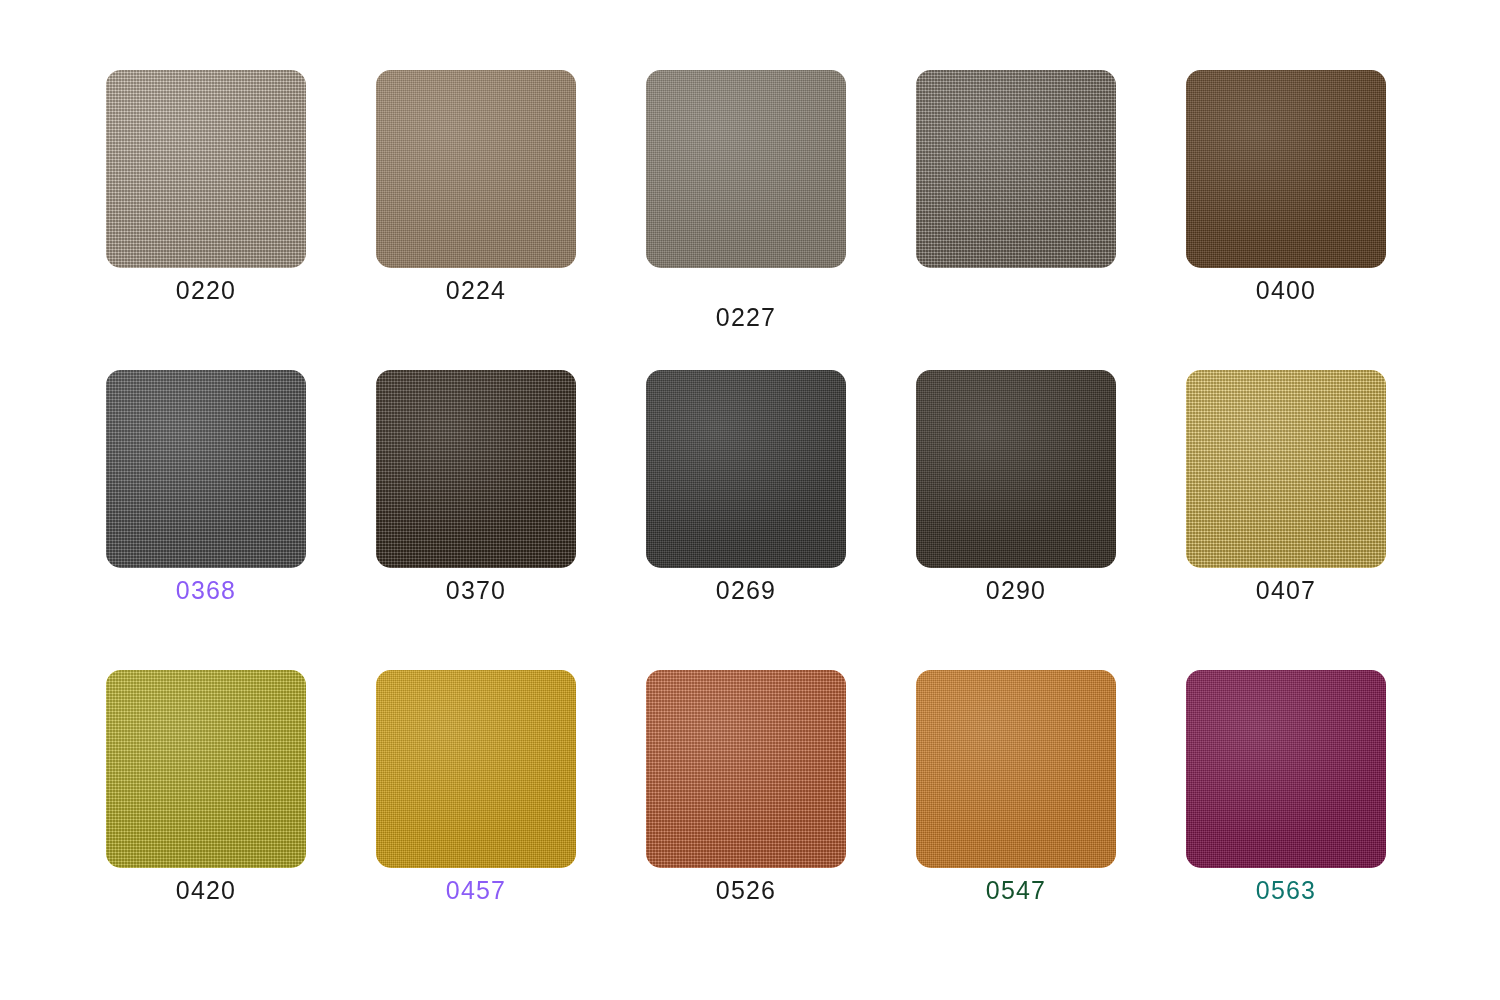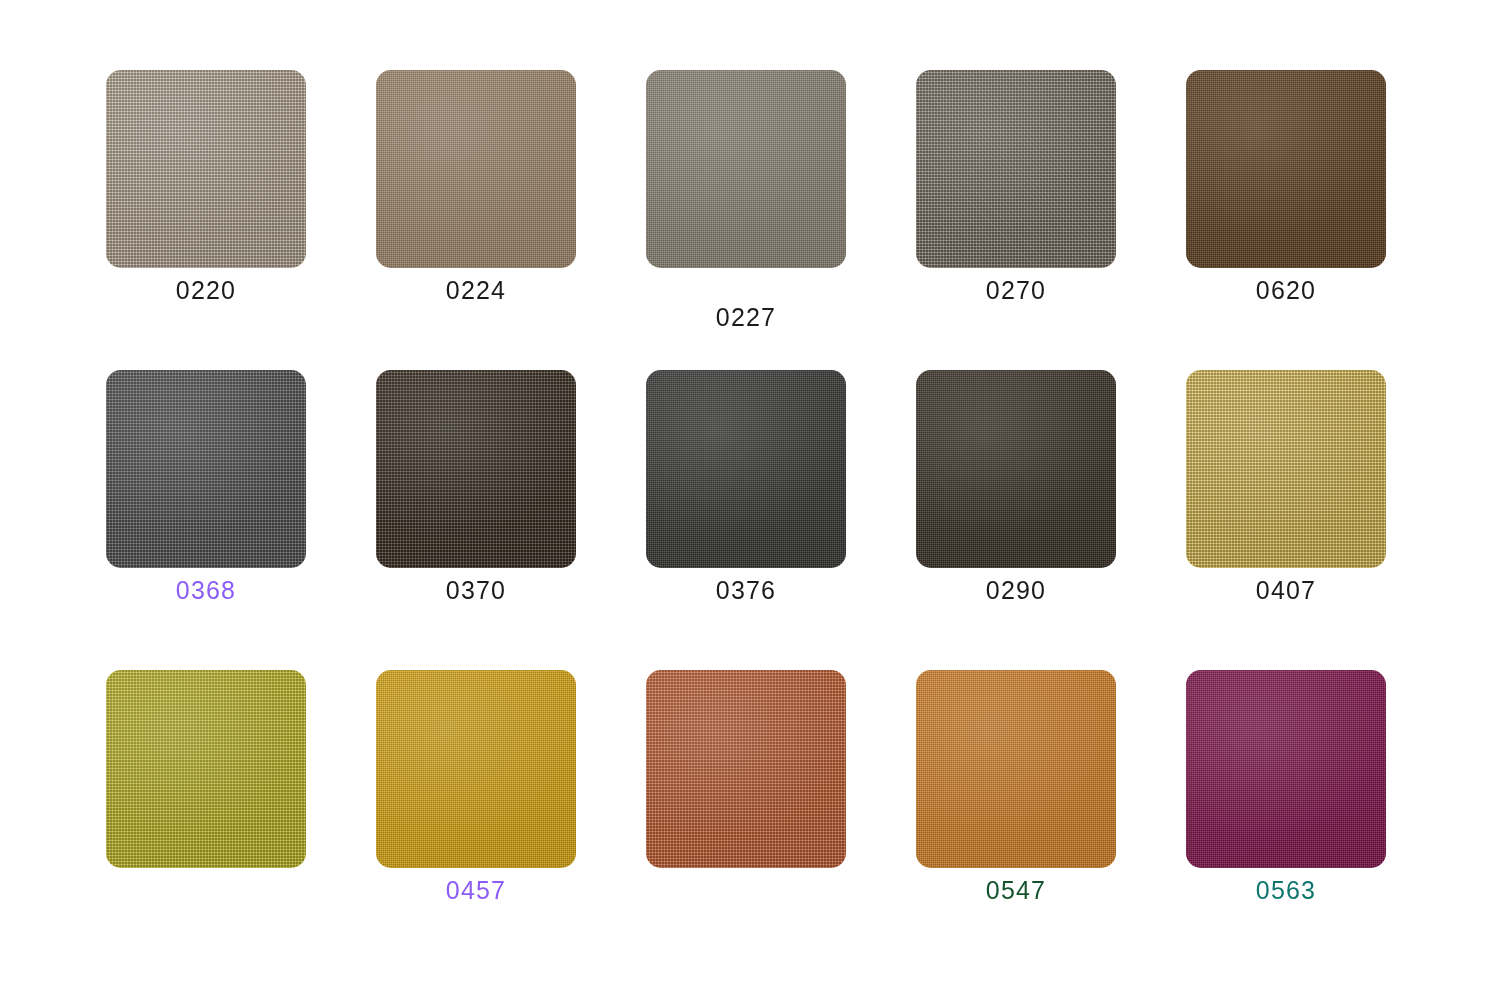--- a/index.html
+++ b/index.html
@@ -143,82 +143,83 @@
           <div class="weave weave-fine"></div>
           <div class="shade"></div>
         </div>
         <div class="swatch-label" style="color: rgb(27, 27, 27); margin-top: 27px;">0227</div>
       </div>
       <div class="swatch-cell">
         <div class="swatch-tile" style="background-color: rgb(123, 113, 100);">
           <div class="weave weave-coarse"></div>
           <div class="shade"></div>
         </div>
-        <div class="swatch-label" style="color: rgb(27, 27, 27);">0270</div>
       </div>
       <div class="swatch-cell">
         <div class="swatch-tile" style="background-color: rgb(91, 60, 30);">
           <div class="weave weave-fine"></div>
           <div class="shade"></div>
         </div>
-        <div class="swatch-label" style="color: rgb(27, 27, 27);">0620</div>
+        <div class="swatch-label" style="color: rgb(27, 27, 27);">0400</div>
       </div>
       <div class="swatch-cell">
         <div class="swatch-tile" style="background-color: rgb(84, 84, 84);">
           <div class="weave weave-speckle"></div>
           <div class="shade"></div>
         </div>
         <div class="swatch-label" style="color: #8b5cf6;">0368</div>
       </div>
       <div class="swatch-cell">
         <div class="swatch-tile" style="background-color: rgb(58, 46, 34);">
           <div class="weave weave-speckle"></div>
           <div class="shade"></div>
         </div>
         <div class="swatch-label" style="color: rgb(27, 27, 27);">0370</div>
       </div>
       <div class="swatch-cell">
         <div class="swatch-tile" style="background-color: rgb(51, 50, 48);">
           <div class="weave weave-fine"></div>
           <div class="shade"></div>
         </div>
-        <div class="swatch-label" style="color: rgb(27, 27, 27);">0376</div>
+        <div class="swatch-label" style="color: rgb(27, 27, 27);">0269</div>
       </div>
       <div class="swatch-cell">
         <div class="swatch-tile" style="background-color: rgb(52, 44, 34);">
           <div class="weave weave-fine"></div>
           <div class="shade"></div>
         </div>
         <div class="swatch-label" style="color: rgb(27, 27, 27);">0290</div>
       </div>
       <div class="swatch-cell">
         <div class="swatch-tile" style="background-color: rgb(227, 194, 80);">
           <div class="weave weave-coarse"></div>
           <div class="shade"></div>
         </div>
         <div class="swatch-label" style="color: rgb(27, 27, 27);">0407</div>
       </div>
       <div class="swatch-cell">
         <div class="swatch-tile" style="background-color: rgb(198, 189, 40);">
           <div class="weave weave-speckle"></div>
           <div class="shade"></div>
         </div>
+        <div class="swatch-label" style="color: rgb(27, 27, 27);">0420</div>
       </div>
       <div class="swatch-cell">
         <div class="swatch-tile" style="background-color: rgb(210, 161, 16);">
           <div class="weave weave-fine"></div>
           <div class="shade"></div>
         </div>
         <div class="swatch-label" style="color: #8b5cf6;">0457</div>
       </div>
       <div class="swatch-cell">
         <div class="swatch-tile" style="background-color: rgb(201, 99, 54);">
           <div class="weave weave-speckle"></div>
           <div class="shade"></div>
         </div>
+        <div class="swatch-label" style="color: rgb(27, 27, 27);">0526</div>
       </div>
       <div class="swatch-cell">
         <div class="swatch-tile" style="background-color: rgb(204, 123, 36);">
           <div class="weave weave-fine"></div>
           <div class="shade"></div>
         </div>
         <div class="swatch-label" style="color: #14532d;">0547</div>
       </div>
       <div class="swatch-cell">
         <div class="swatch-tile" style="background-color: rgb(123, 16, 72);">

